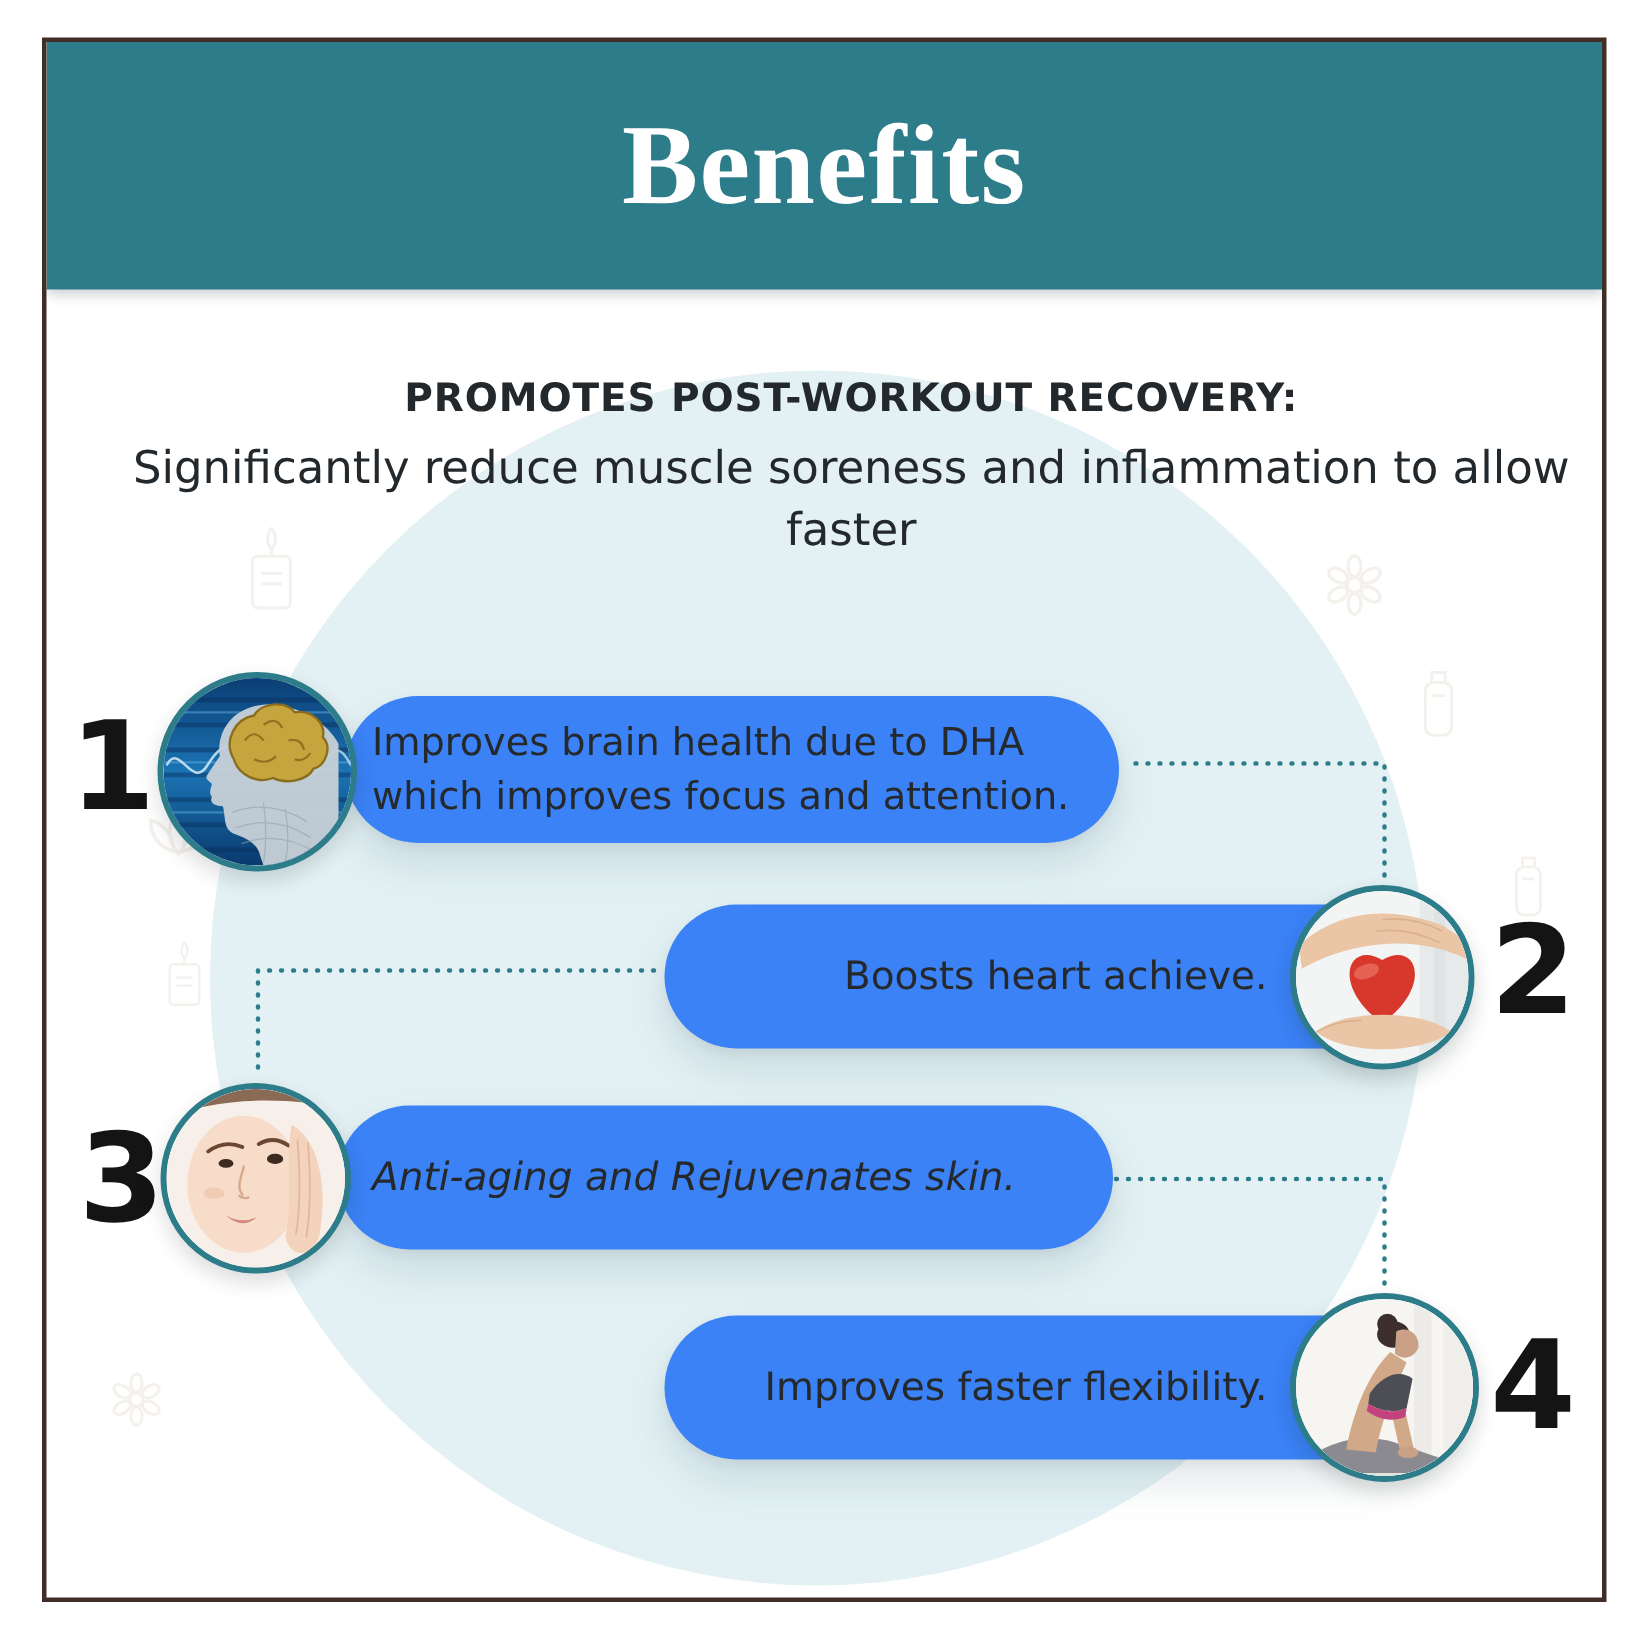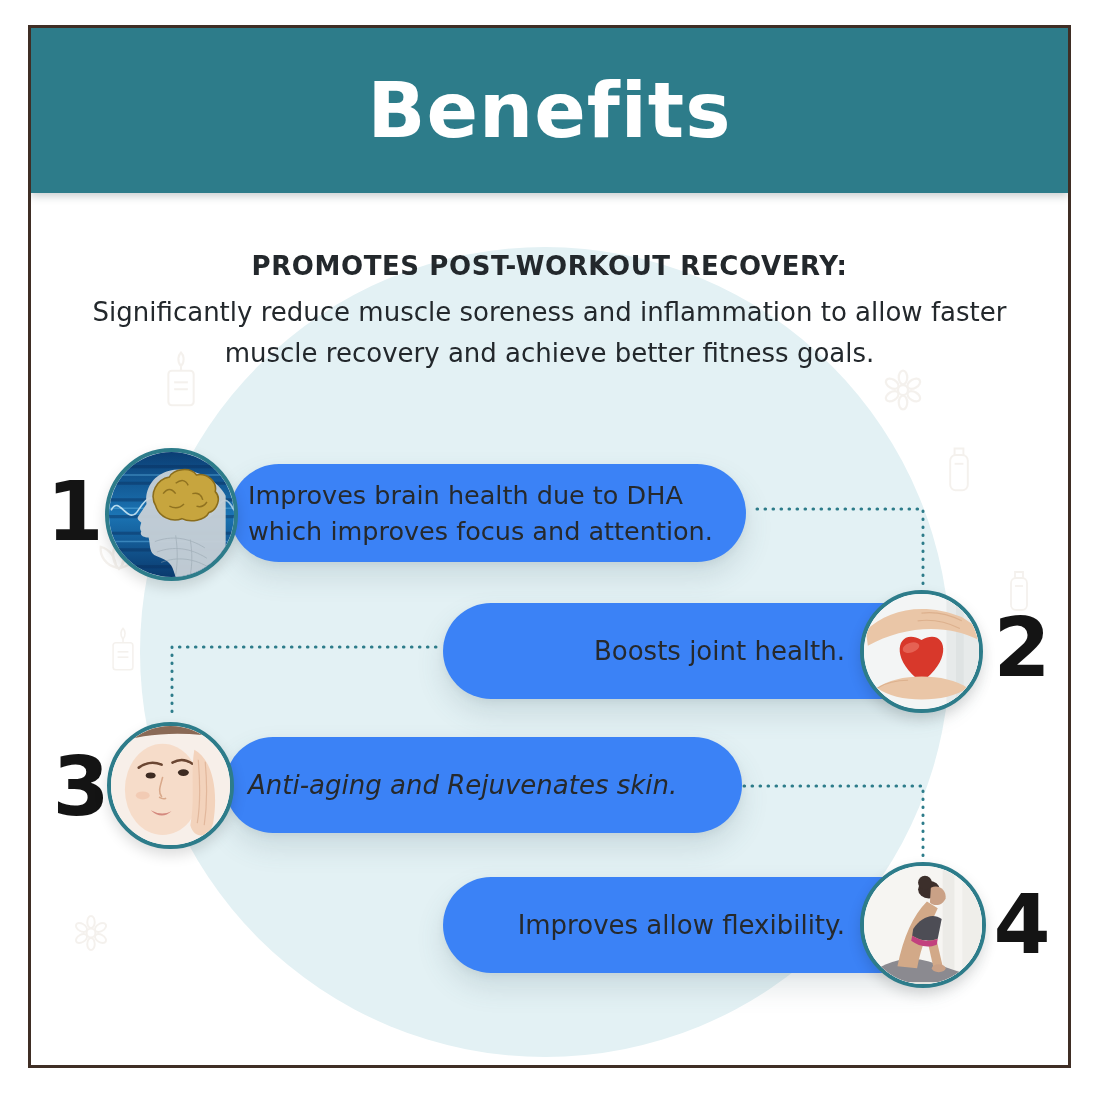--- a/index.html
+++ b/index.html
@@ -25,26 +25,26 @@
     position:absolute;left:109px;top:219px;width:810px;height:810px;
     border-radius:50%;background:#e3f1f4;z-index:1;
   }
   
   .band{
     position:absolute;left:0;top:0;width:100%;height:165px;background:#2d7c8a;
     z-index:5;display:flex;align-items:center;justify-content:center;
     box-shadow:0 3px 8px rgba(40,60,65,.25);
   }
   .band h1{
-    margin:0;color:#ffffff;font-size:76px;font-weight:bold;letter-spacing:1px;
-  }
-  
-  .intro{position:absolute;left:0;top:222px;width:100%;text-align:center;color:#23282c;z-index:6;}
+    margin:0;color:#ffffff;font-size:76px;font-weight:bold;letter-spacing:1px;font-family:Liberation Serif, serif;
+  }
+  
+  .intro{position:absolute;left:0;top:222px;width:100%;text-align:center;color:#23282c;z-index:6;padding-left:18px;}
   .intro-heading{font-size:26px;font-weight:bold;letter-spacing:.6px;line-height:32px;margin-bottom:10px;}
-  .intro-line{font-size:26px;line-height:41px;font-weight:500;}
+  .intro-line{font-size:30px;line-height:41px;font-weight:500;}
   
   .connectors{position:absolute;left:0;top:0;z-index:2;}
   .connectors path{fill:none;stroke:#2d7c8a;stroke-width:3;stroke-linecap:round;stroke-dasharray:.6 7.4;}
   
   .pill{
     position:absolute;background:#3b82f6;border-radius:52px;z-index:3;
     box-shadow:0 14px 28px rgba(70,100,110,.16),0 3px 8px rgba(0,0,0,.05);
     display:flex;align-items:center;box-sizing:border-box;color:#26292c;
   }
   .pill-text{font-size:26px;line-height:36px;}
@@ -156,21 +156,20 @@
       <path d="M713,758 H892 V828"></path>
     </svg>
 
     <header class="band">
       <h1>Benefits</h1>
     </header>
 
     <section class="intro">
       <div class="intro-heading">PROMOTES POST-WORKOUT RECOVERY:</div>
       <div class="intro-line">Significantly reduce muscle soreness and inflammation to allow faster</div>
-      <div class="intro-line">muscle recovery and achieve better fitness goals.</div>
     </section>
 
     <div class="num n1">1</div>
     <div class="pill p1">
       <span class="pill-text">Improves brain health due to DHA which improves focus and attention.</span>
     </div>
     <div class="photo c1">
       <svg viewBox="0 0 120 120" aria-hidden="true">
         <defs>
           <linearGradient id="bg1" x1="0" y1="0" x2="0" y2="1">
@@ -209,21 +208,21 @@
           <path d="M52,40 q6,-8 12,0"></path>
             <path d="M64,30 q8,-6 12,2"></path>
           <path d="M80,40 q8,-2 10,6"></path>
             <path d="M58,52 q8,4 14,-2"></path>
           <path d="M84,52 q6,2 10,-4"></path>
         </g>
       </svg>
     </div>
 
     <div class="pill p2">
-      <span class="pill-text">Boosts joint health.</span>
+      <span class="pill-text">Boosts heart achieve.</span>
     </div>
     <div class="photo c2">
       <svg viewBox="0 0 120 120" aria-hidden="true">
         <rect width="120" height="120" fill="#f3f5f5"></rect>
         <rect x="86" width="34" height="120" fill="#e7eaea"></rect>
         <rect x="96" width="8" height="120" fill="#dfe3e3"></rect>
         <path d="M2,38 C25,16 62,8 102,24 L120,36 L120,48 C85,30 40,34 4,54 Z" fill="#eac6a7"></path>
         <g stroke="#d9ab87" stroke-width="1.2" fill="none" opacity=".8">
           <path d="M60,20 C75,18 90,22 102,28"></path>
             <path d="M56,28 C72,26 88,30 100,36"></path>
@@ -257,21 +256,21 @@
         <ellipse cx="32" cy="70" rx="7" ry="4" fill="#f0bfa6" opacity=".6"></ellipse>
         <path d="M84,24 C101,33 109,62 103,98 C99,113 84,115 80,100 C85,74 80,48 84,24 Z" fill="#f3d3bc"></path>
         <g stroke="#dfb397" stroke-width="1.2" fill="none" opacity=".85">
           <path d="M88,34 C90,58 90,80 87,98"></path>
             <path d="M95,36 C97,58 97,80 94,100"></path>
         </g>
       </svg>
     </div>
 
     <div class="pill p4">
-      <span class="pill-text">Improves allow flexibility.</span>
+      <span class="pill-text">Improves faster flexibility.</span>
     </div>
     <div class="photo c4">
       <svg viewBox="0 0 120 120" aria-hidden="true">
         <rect width="120" height="120" fill="#f6f5f2"></rect>
         <rect x="80" width="12" height="120" fill="#ecebe7"></rect>
         <rect x="100" width="20" height="120" fill="#efeeea"></rect>
         <ellipse cx="60" cy="113" rx="58" ry="8" fill="#e4e2dd"></ellipse>
         <path d="M0,114 C18,98 42,90 66,97 L98,108 L98,118 L0,118 Z" fill="#8b8a90"></path>
         <path d="M34,102 C40,72 50,50 64,36 L75,43 C67,60 58,82 54,104 Z" fill="#d2a988"></path>
         <path d="M68,50 L80,102 L71,105 L60,56 Z" fill="#d2a988"></path>

